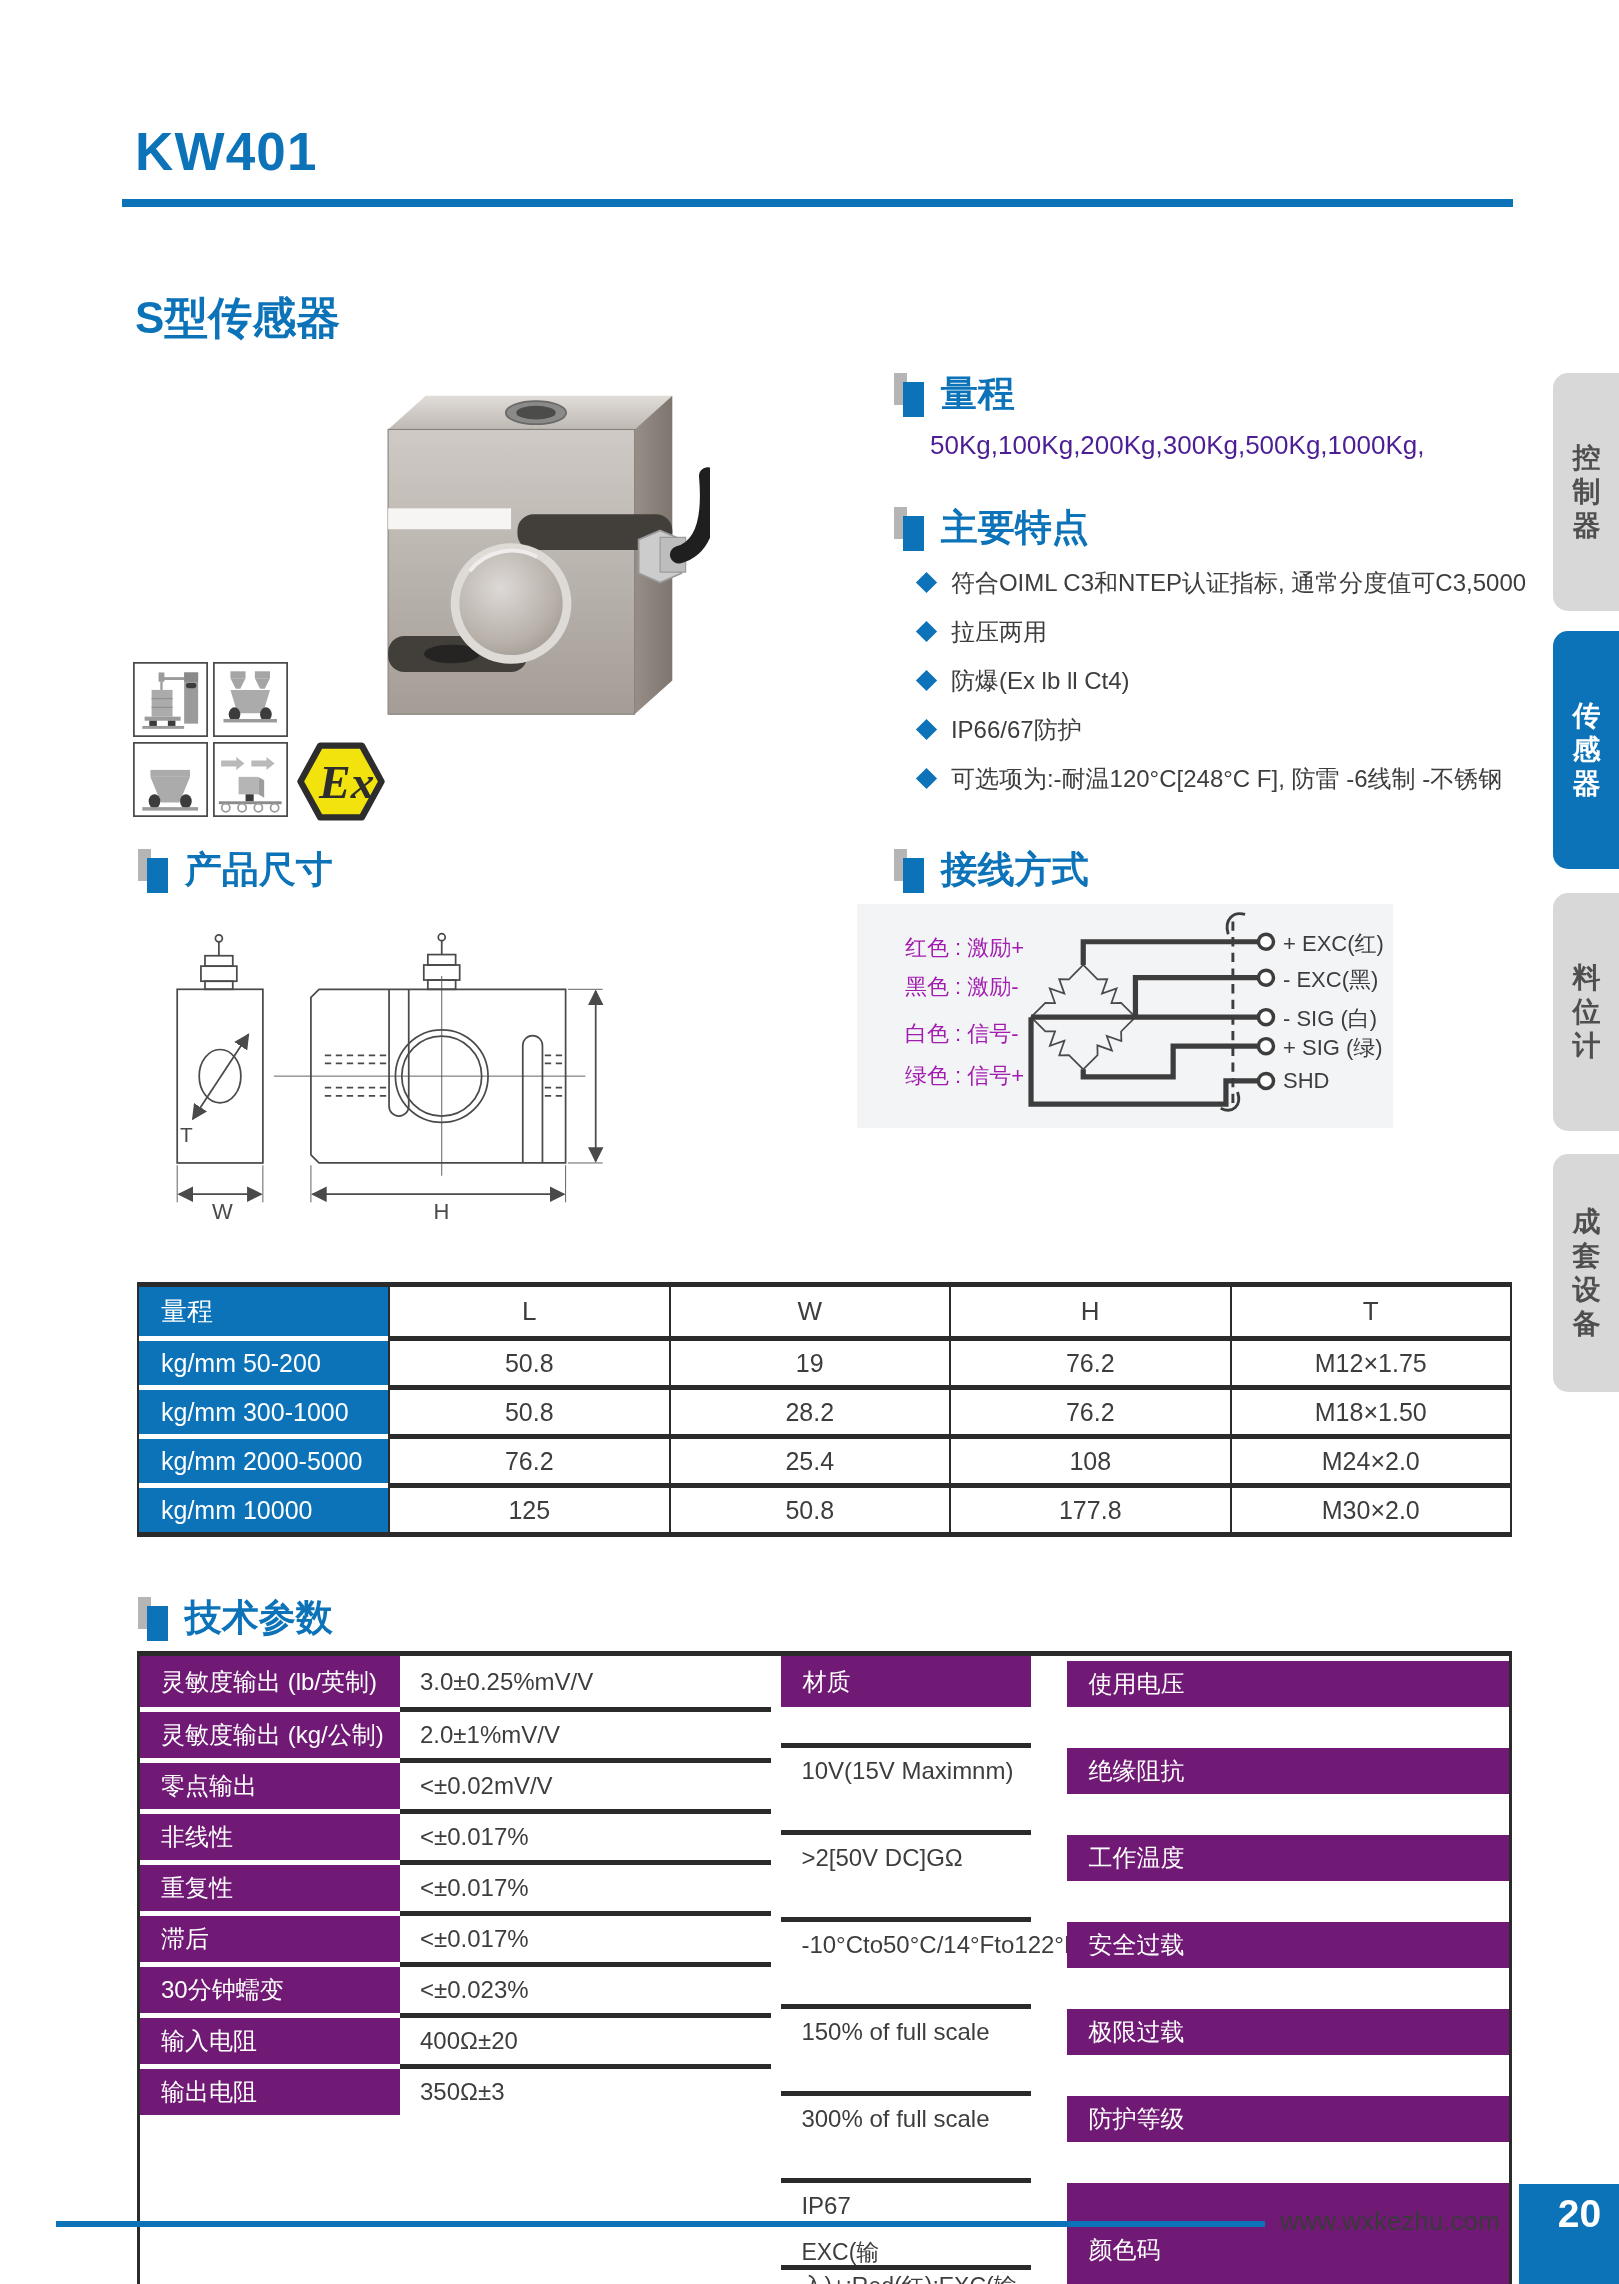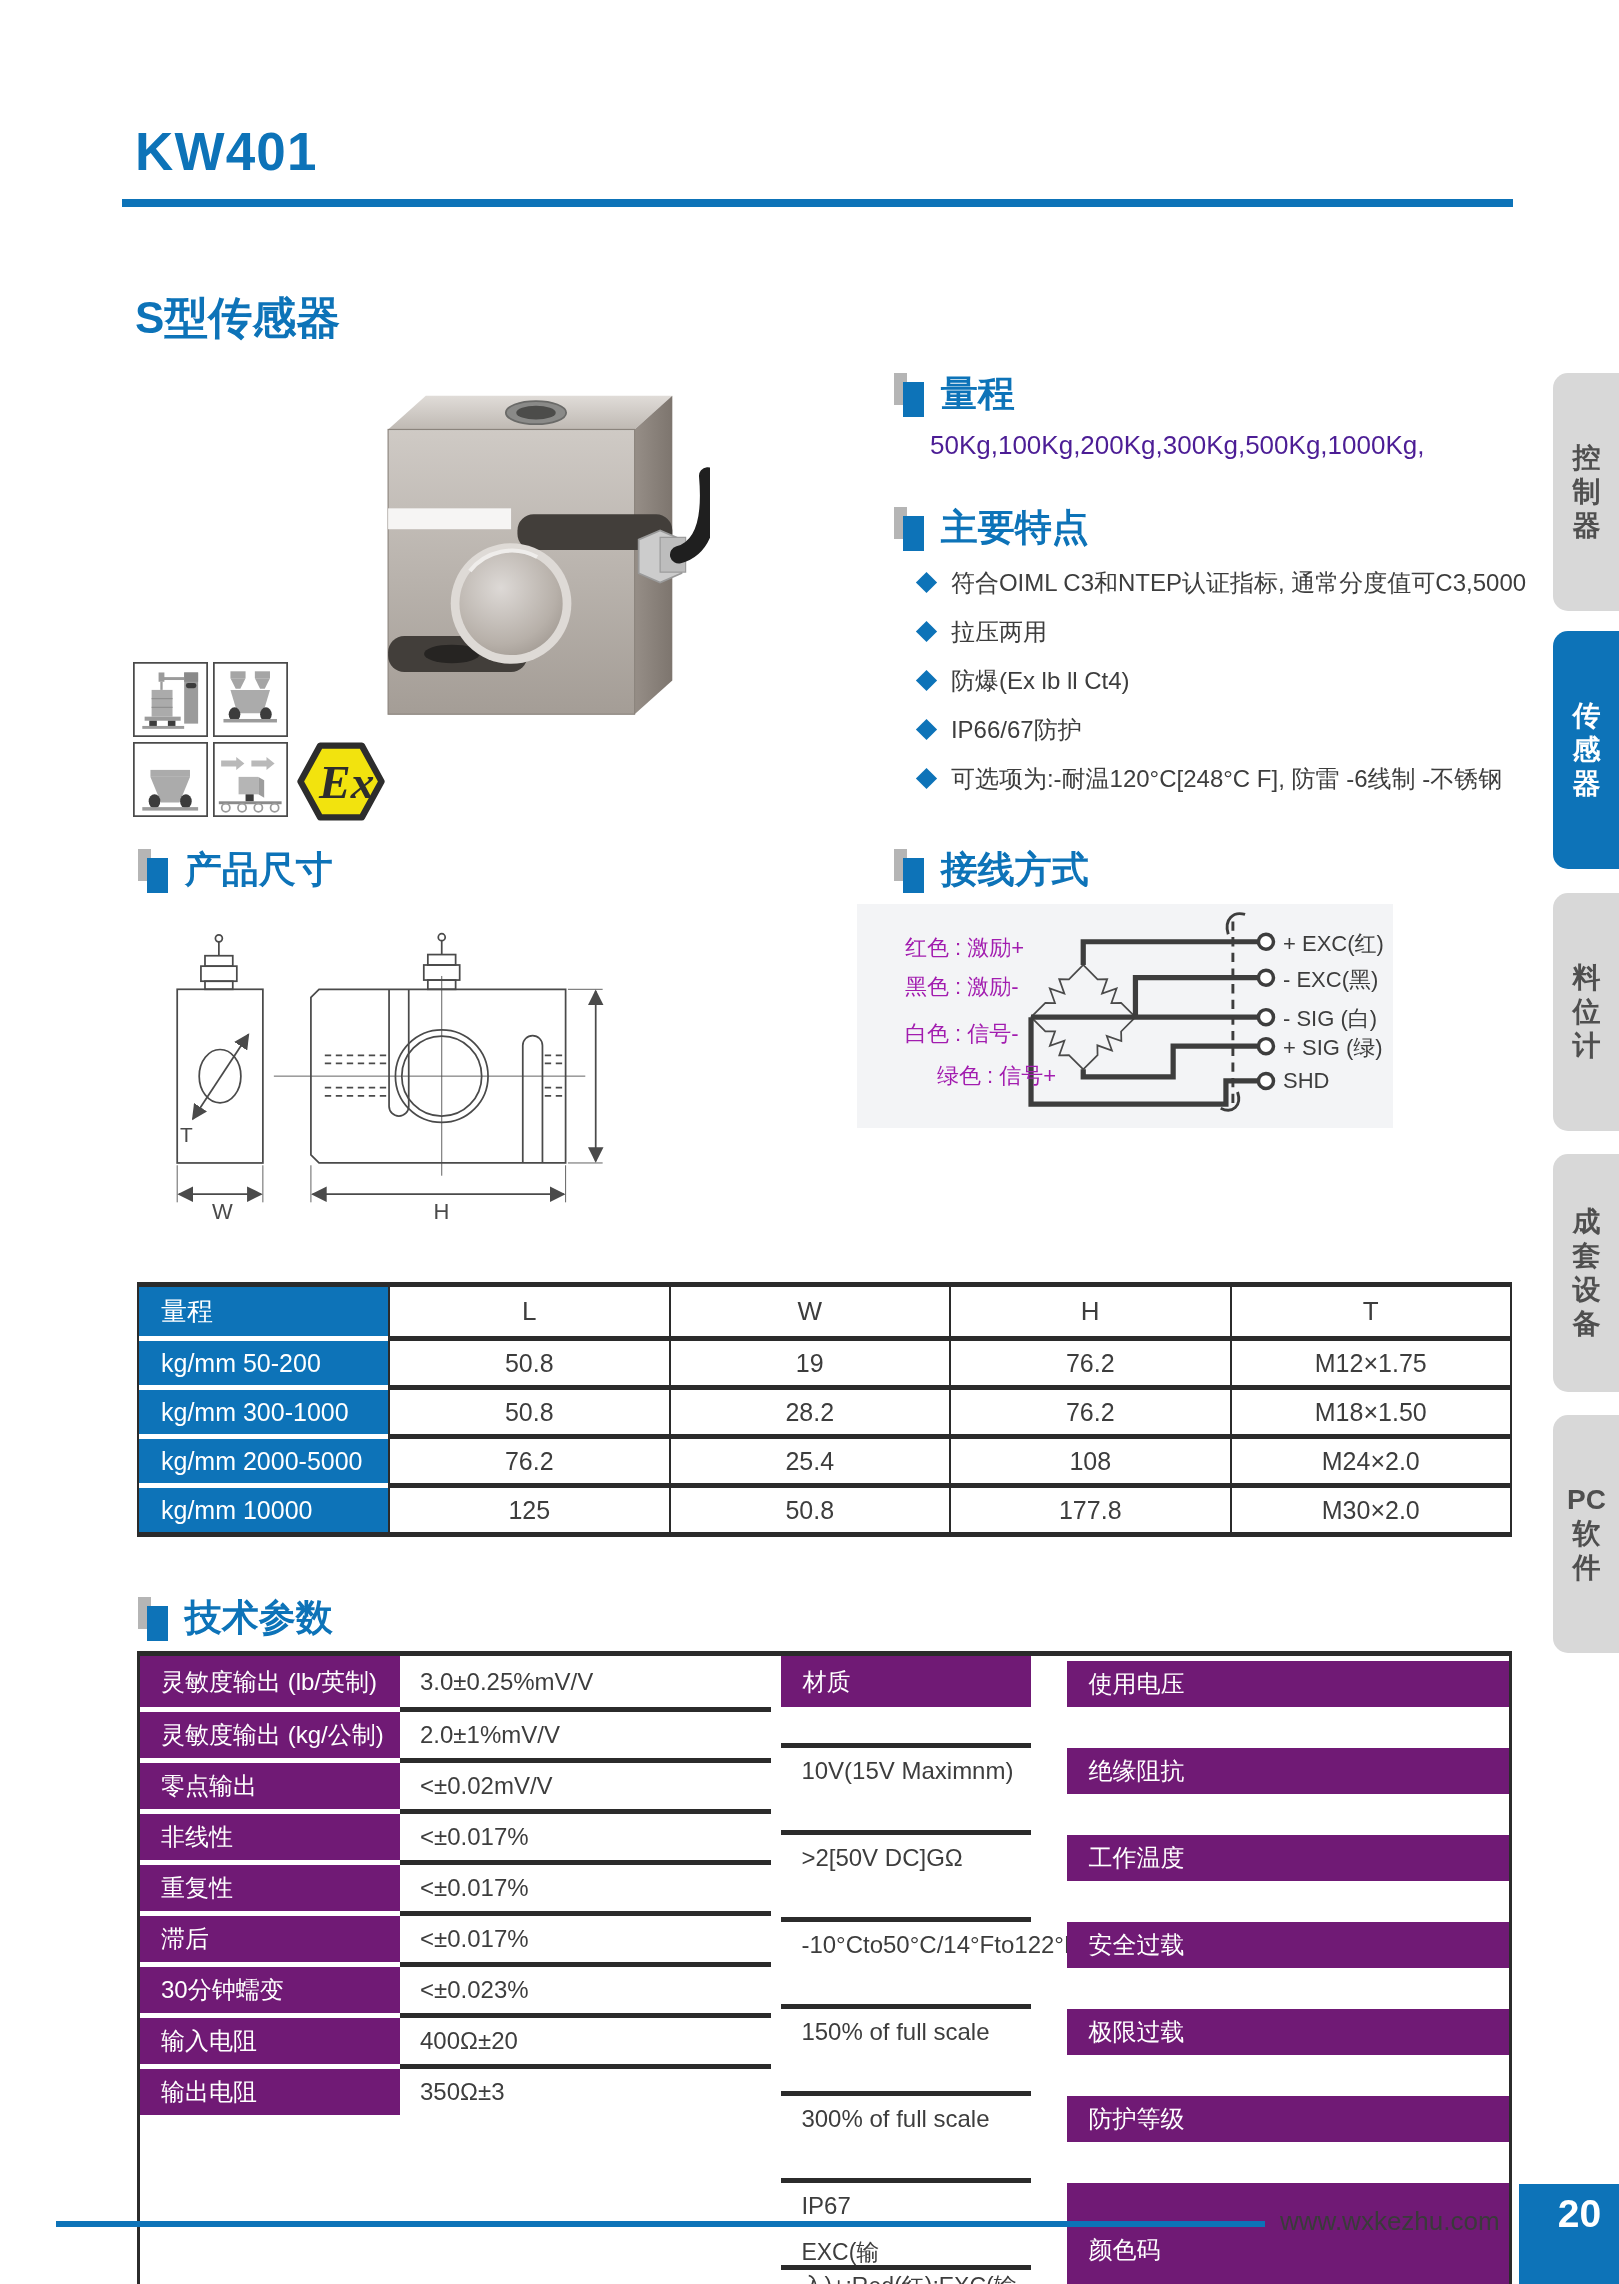--- a/index.html
+++ b/index.html
@@ -238,21 +238,21 @@
       <path d="M 627 352 C 647 362 664 348 656 324" stroke="#3d3d3d" stroke-width="5" fill="none"></path>
       <circle cx="705" cy="65" r="13" fill="#fff" stroke="#3d3d3d" stroke-width="6"></circle>
       <circle cx="705" cy="127" r="13" fill="#fff" stroke="#3d3d3d" stroke-width="6"></circle>
       <circle cx="705" cy="195" r="13" fill="#fff" stroke="#3d3d3d" stroke-width="6"></circle>
       <circle cx="705" cy="245" r="13" fill="#fff" stroke="#3d3d3d" stroke-width="6"></circle>
       <circle cx="705" cy="305" r="13" fill="#fff" stroke="#3d3d3d" stroke-width="6"></circle>
     </svg>
     <div class="wire-label" style="top:29px;">红色 : 激励+</div>
     <div class="wire-label" style="top:68px;">黑色 : 激励-</div>
     <div class="wire-label" style="top:115px;">白色 : 信号-</div>
-    <div class="wire-label" style="top:157px;margin-left:32px;">绿色 : 信号+</div>
+    <div class="wire-label" style="top:157px;">绿色 : 信号+</div>
     <div class="term-label" style="top:25px;">+ EXC(红)</div>
     <div class="term-label" style="top:61px;">-  EXC(黑)</div>
     <div class="term-label" style="top:100px;">-  SIG (白)</div>
     <div class="term-label" style="top:129px;">+ SIG (绿)</div>
     <div class="term-label" style="top:164px;">SHD</div>
   </div>
 
   <div class="sec-head" style="left:138px;top:845px;">
     <div class="sec-bullet">
         <div class="g"></div>
@@ -407,25 +407,20 @@
     <span>料</span>
     <span>位</span>
     <span>计</span>
   </div>
   <div class="side-tab" style="top:1154px;">
     <span>成</span>
     <span>套</span>
     <span>设</span>
     <span>备</span>
   </div>
-  <div class="side-tab" style="top:1415px;">
-    <span>PC</span>
-    <span>软</span>
-    <span>件</span>
-  </div>
 
   <div class="footer-line"></div>
   <div class="footer-url">www.wxkezhu.com</div>
   <div class="page-badge">
     <span>20</span>
   </div>
 
 </div>
 
 

